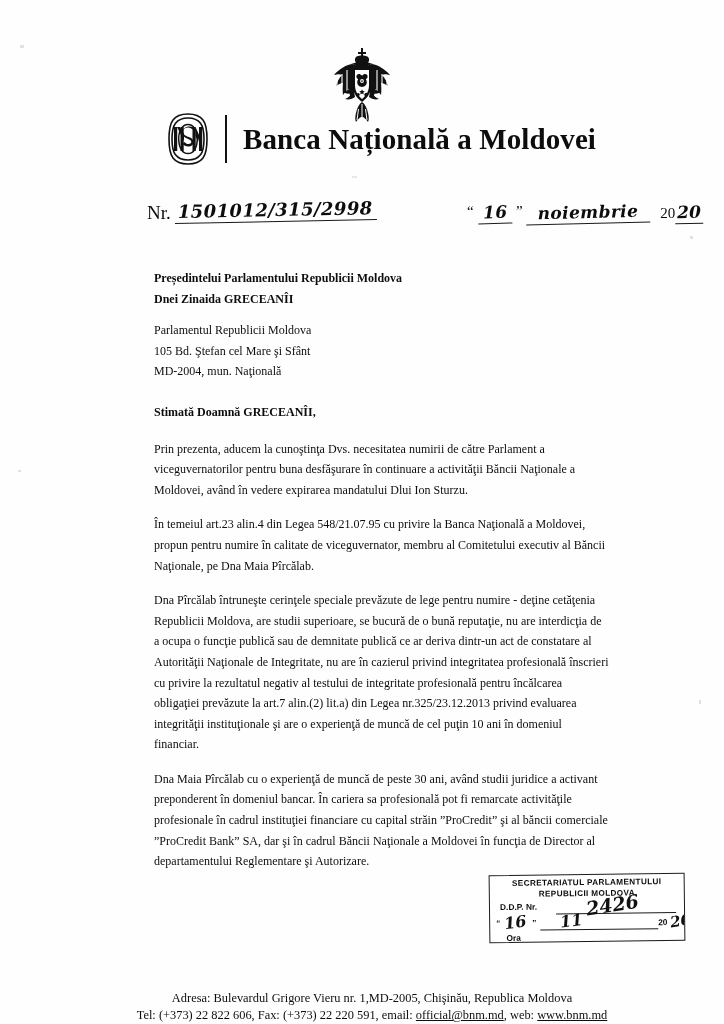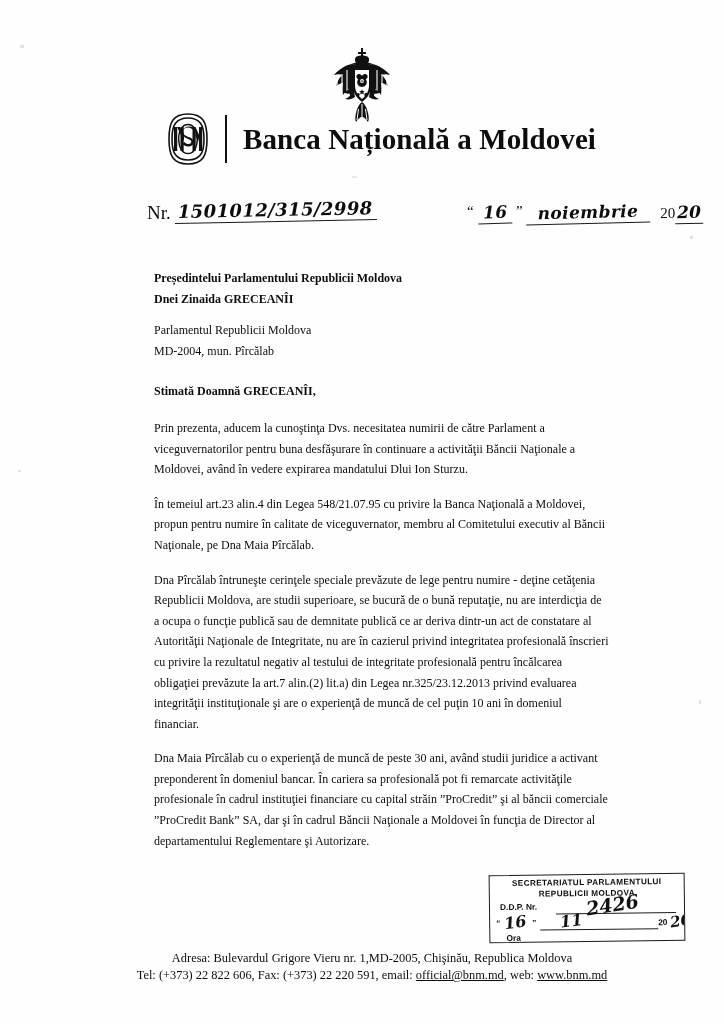--- a/index.html
+++ b/index.html
@@ -203,21 +203,21 @@
     font-style: italic;
     font-weight: 700;
     color: #111;
   }
 
   
   .footer {
     position: absolute;
     left: 0;
     right: 0;
-    top: 950px;
+    top: 990px;
     text-align: center;
     font-size: 12.4px;
     line-height: 17px;
     padding-left: 20px;
   }
   .footer a, .footer .u {
     color: #0d0d0d;
     text-decoration: underline;
   }
 </style>
@@ -309,21 +309,22 @@
     </span>
   </div>
 
   <div class="body-col">
     <div class="addr-bold">
       <div>Președintelui Parlamentului Republicii Moldova</div>
       <div>Dnei Zinaida GRECEANÎI</div>
     </div>
     <div class="addr-plain">
       <div>Parlamentul Republicii Moldova</div>
-      <div>MD-2004, mun. Pîrcălab</div>
+      <div>105 Bd. Ştefan cel Mare şi Sfânt</div>
+      <div>MD-2004, mun. Naţională</div>
     </div>
 
     <div class="salut">Stimată Doamnă GRECEANÎI,</div>
 
     <p class="para">Prin prezenta, aducem la cunoştinţa Dvs. necesitatea numirii de către Parlament a viceguvernatorilor pentru buna desfăşurare în continuare a activităţii Băncii Naţionale a Moldovei, având în vedere expirarea mandatului Dlui Ion Sturzu.</p>
     <p class="para">În temeiul art.23 alin.4 din Legea 548/21.07.95 cu privire la Banca Naţională a Moldovei, propun pentru numire în calitate de viceguvernator, membru al Comitetului executiv al Băncii Naţionale, pe Dna Maia Pîrcălab.</p>
     <p class="para">Dna Pîrcălab întruneşte cerinţele speciale prevăzute de lege  pentru numire - deţine cetăţenia Republicii Moldova, are studii superioare, se bucură de o bună reputaţie, nu are interdicţia de a ocupa o funcţie publică sau de demnitate publică ce ar deriva dintr-un act de constatare al Autorităţii Naţionale de Integritate, nu are în cazierul privind integritatea profesională înscrieri cu privire la rezultatul negativ al testului de integritate profesională pentru încălcarea obligaţiei prevăzute la art.7 alin.(2) lit.a) din Legea nr.325/23.12.2013 privind evaluarea integrităţii instituţionale şi are o experienţă de muncă de cel puţin 10 ani în domeniul financiar.</p>
     <p class="para last">Dna Maia Pîrcălab cu o experienţă de muncă de peste 30 ani, având studii juridice a activant preponderent în domeniul bancar. În cariera sa profesională pot fi remarcate activităţile profesionale în cadrul instituţiei financiare cu capital străin ”ProCredit” şi al băncii comerciale ”ProCredit Bank” SA, dar şi în cadrul Băncii Naţionale a Moldovei în funcţia de Director al departamentului Reglementare şi Autorizare.</p>
   </div>
 

